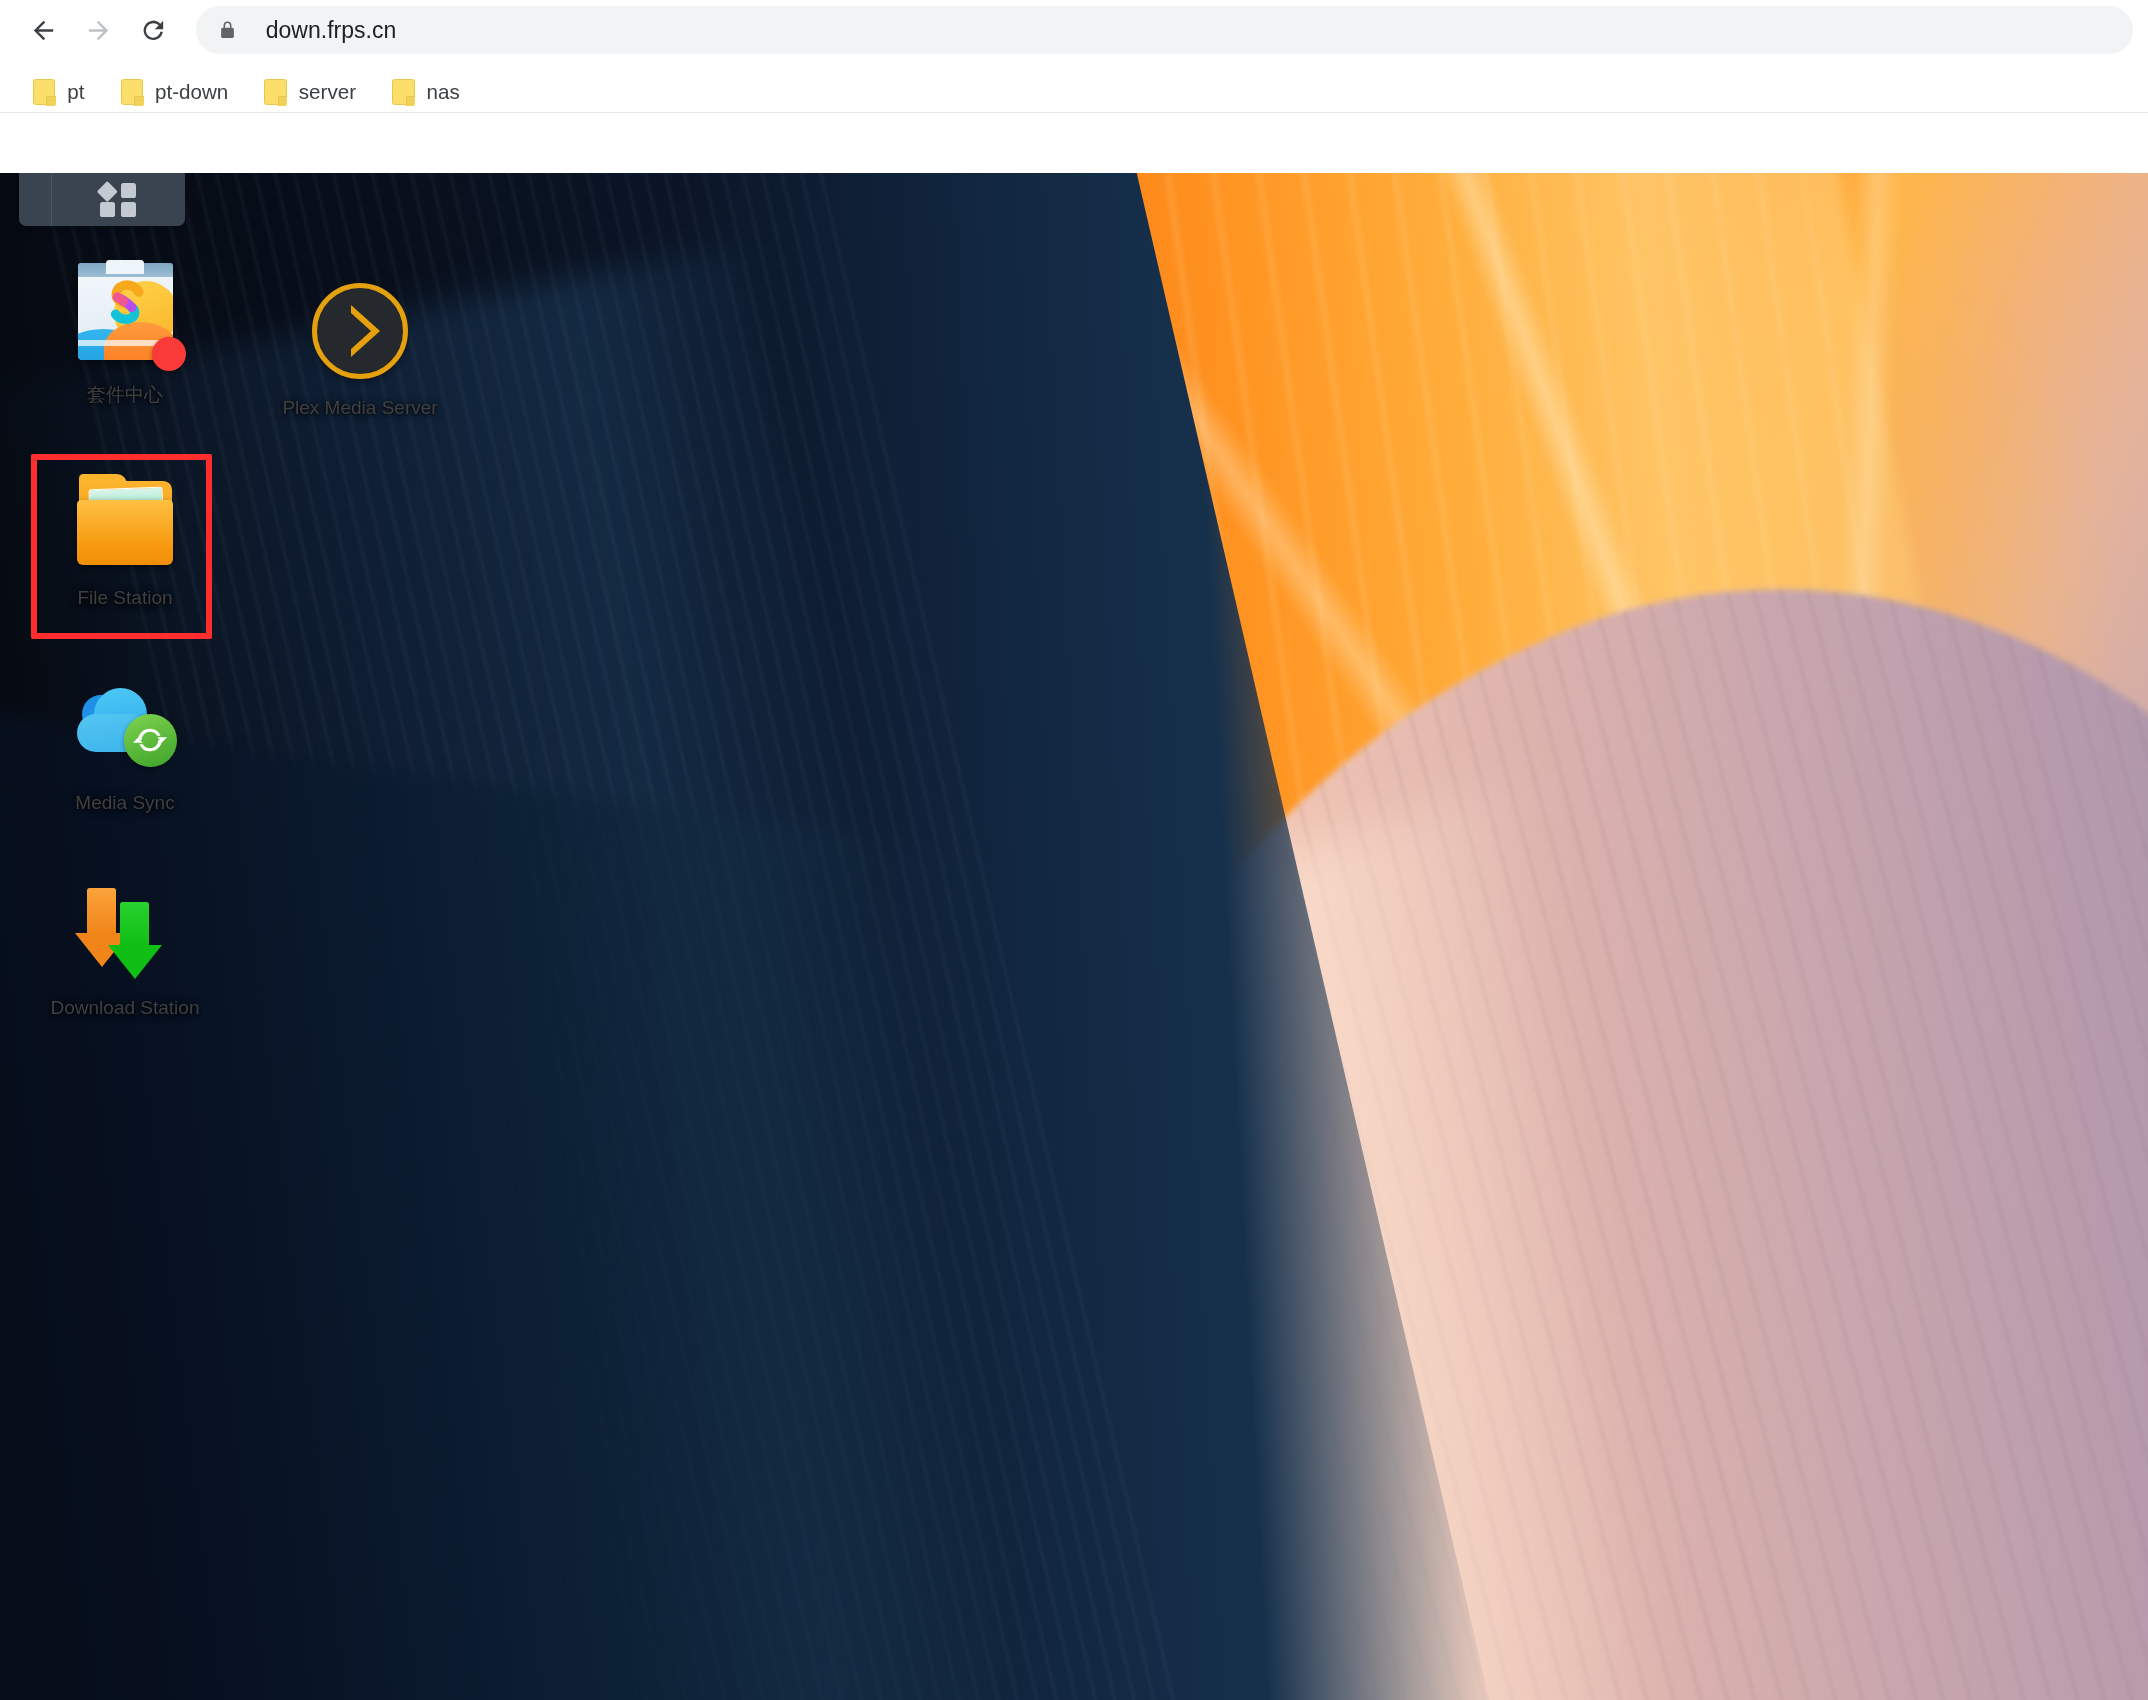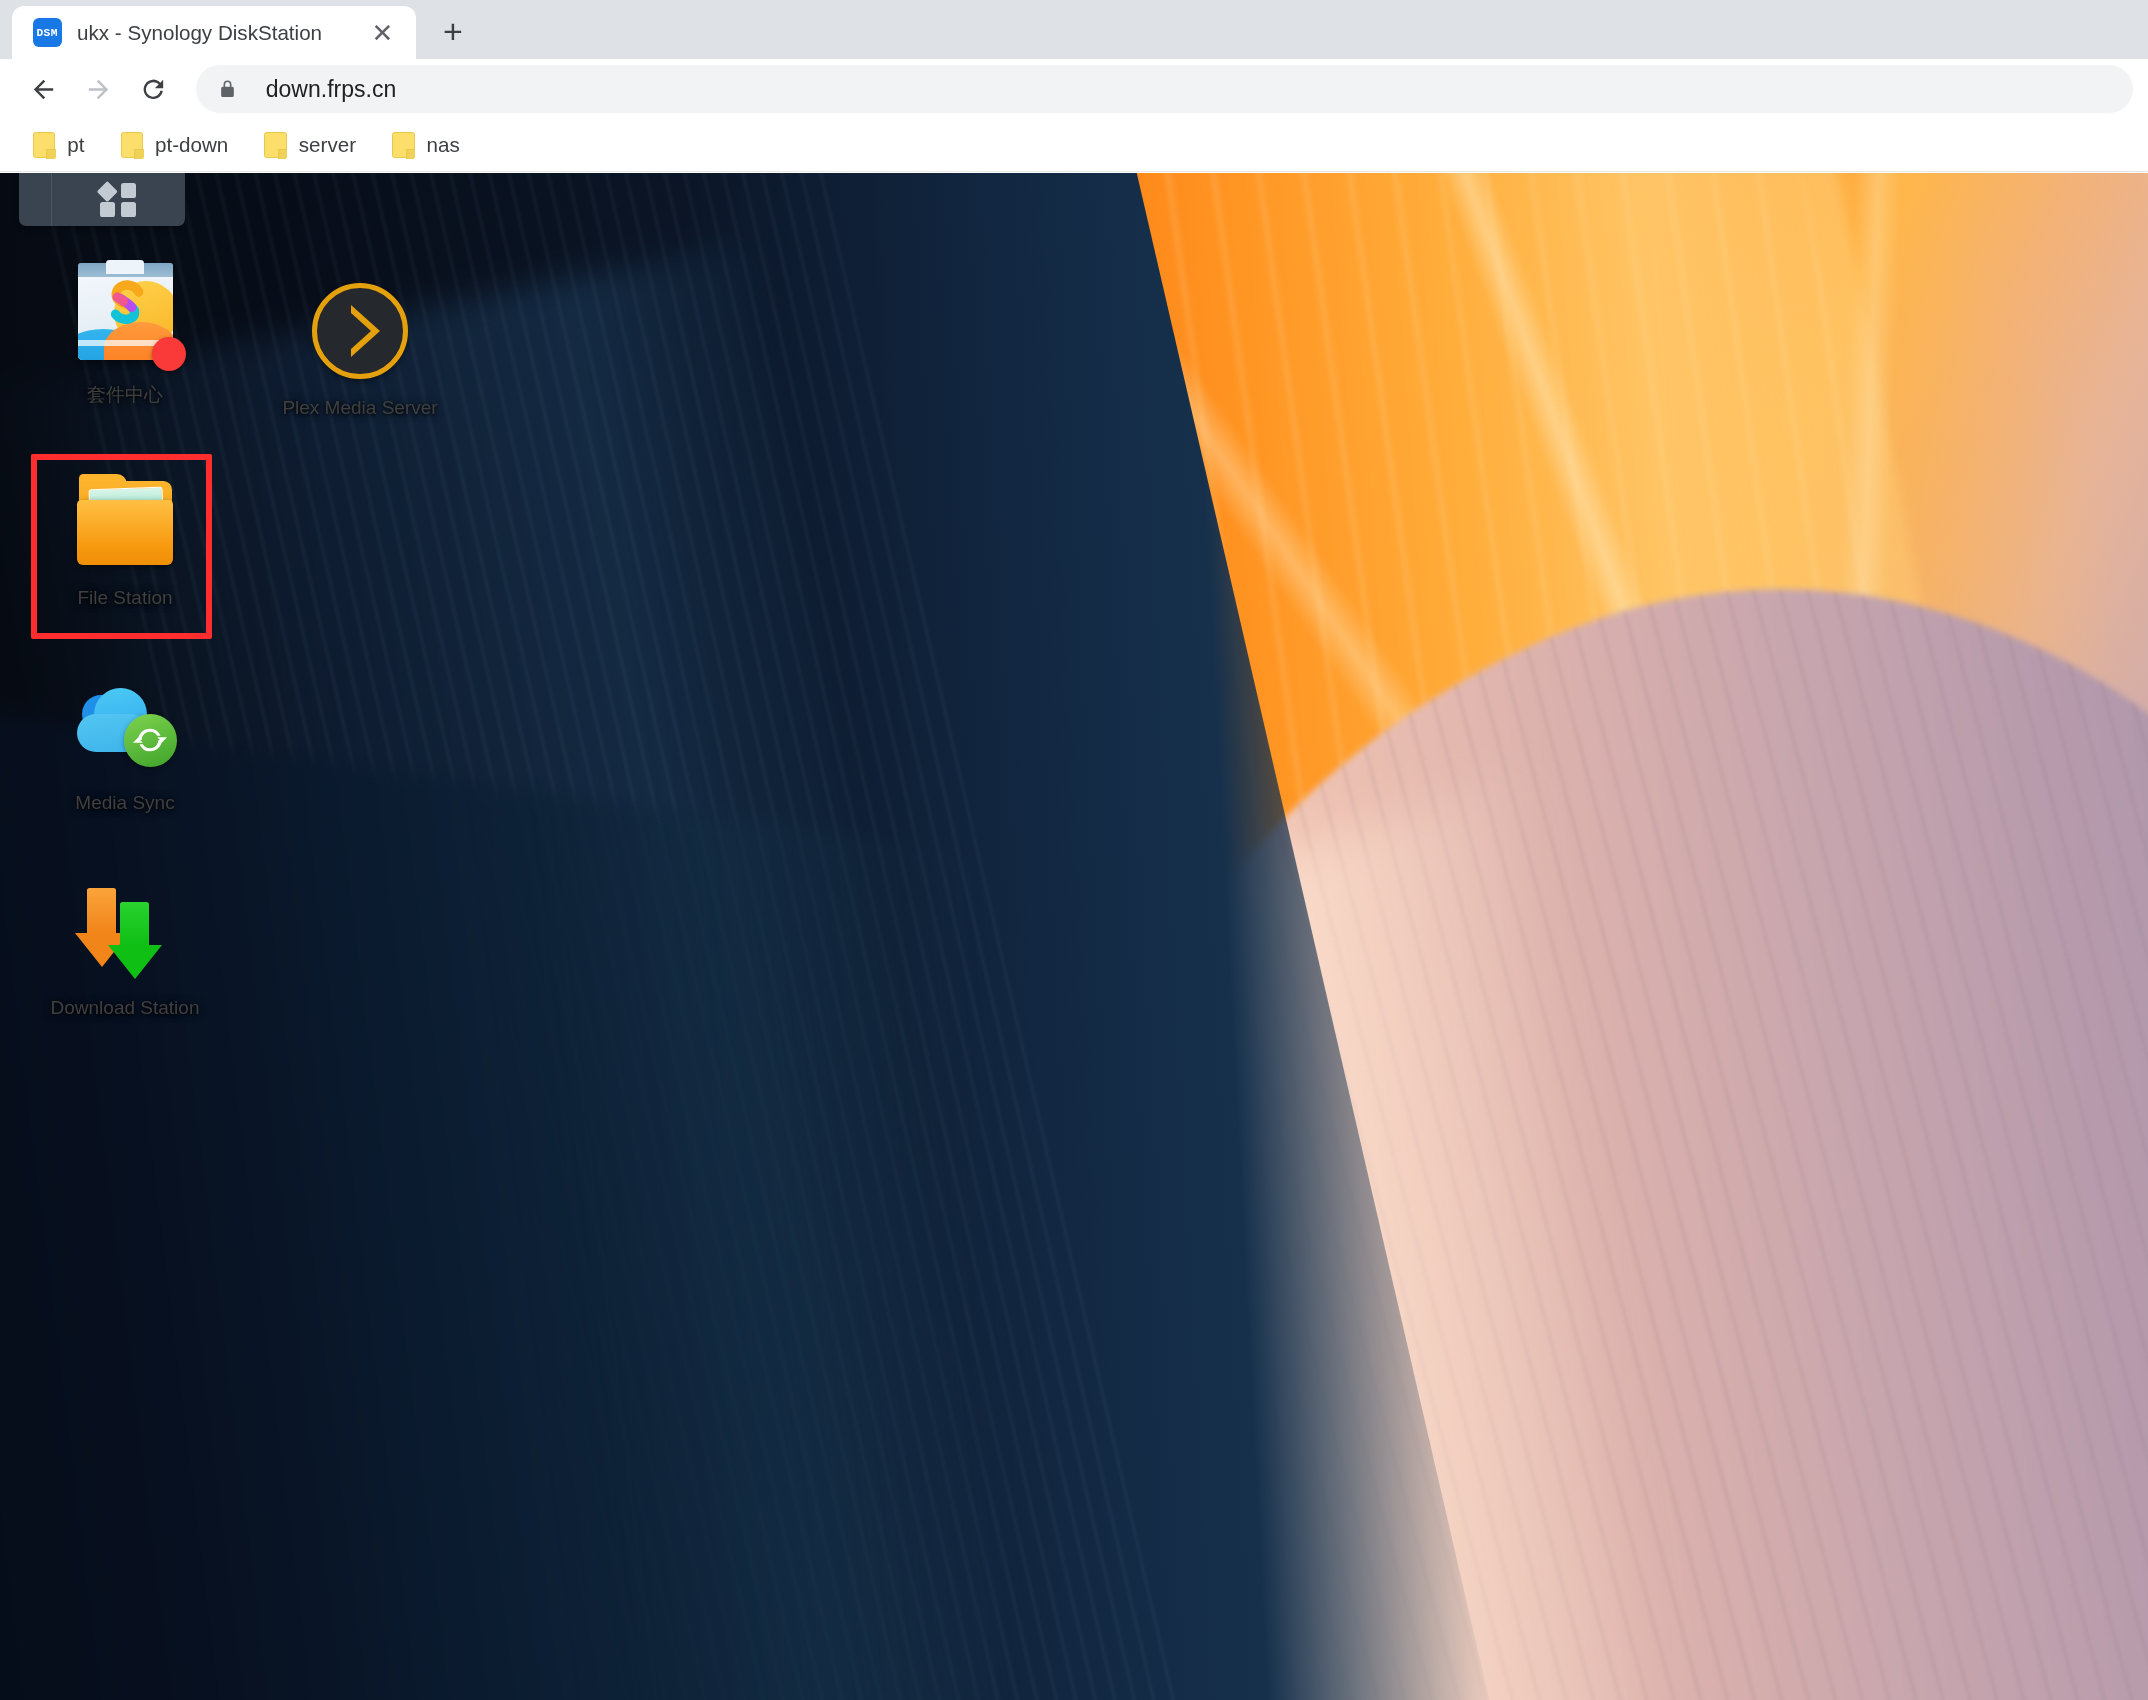--- a/index.html
+++ b/index.html
@@ -100,21 +100,21 @@
     font-size: 23px;
     color: #202124;
     white-space: nowrap;
     overflow: hidden;
   }
 
   .bookmarks {
     height: 53px;
     background: #ffffff;
     display: flex;
-    align-items: center;
+    align-items: flex-end;
     padding-left: 19px;
     border-bottom: 0.9px solid #e4e6e8;
   }
   .bm {
     display: flex;
     align-items: center;
     height: 40px;
     padding: 0 13.8px;
     border-radius: 5.2px;
     margin-right: 8.6px;
@@ -556,28 +556,20 @@
     background: linear-gradient(170deg, #4d96ff 0%, #3b82f6 100%);
     display:flex; align-items:center; justify-content:center;
     box-shadow: 0 2.6px 6.9px rgba(0,0,0,0.4);
   }
 </style>
 </head>
 <body>
 
 <div class="browser">
 
-  <div class="tabstrip">
-    <div class="tab">
-      <div class="tab-favicon">DSM</div>
-      <div class="tab-title">ukx - Synology DiskStation</div>
-      <div class="tab-close">✕</div>
-    </div>
-    <div class="newtab">+</div>
-  </div>
 
   <div class="toolbar">
     <div class="navbtn">
       <svg width="29" height="29" viewBox="0 0 24 24">
           <path d="M20 11H7.8l5.6-5.6L12 4l-8 8 8 8 1.4-1.4L7.8 13H20z" fill="#3c4043"></path>
         </svg>
     </div>
     <div class="navbtn">
       <svg width="29" height="29" viewBox="0 0 24 24">
           <path d="M4 11h12.2l-5.6-5.6L12 4l8 8-8 8-1.4-1.4 5.6-5.6H4z" fill="#bdc1c6"></path>

